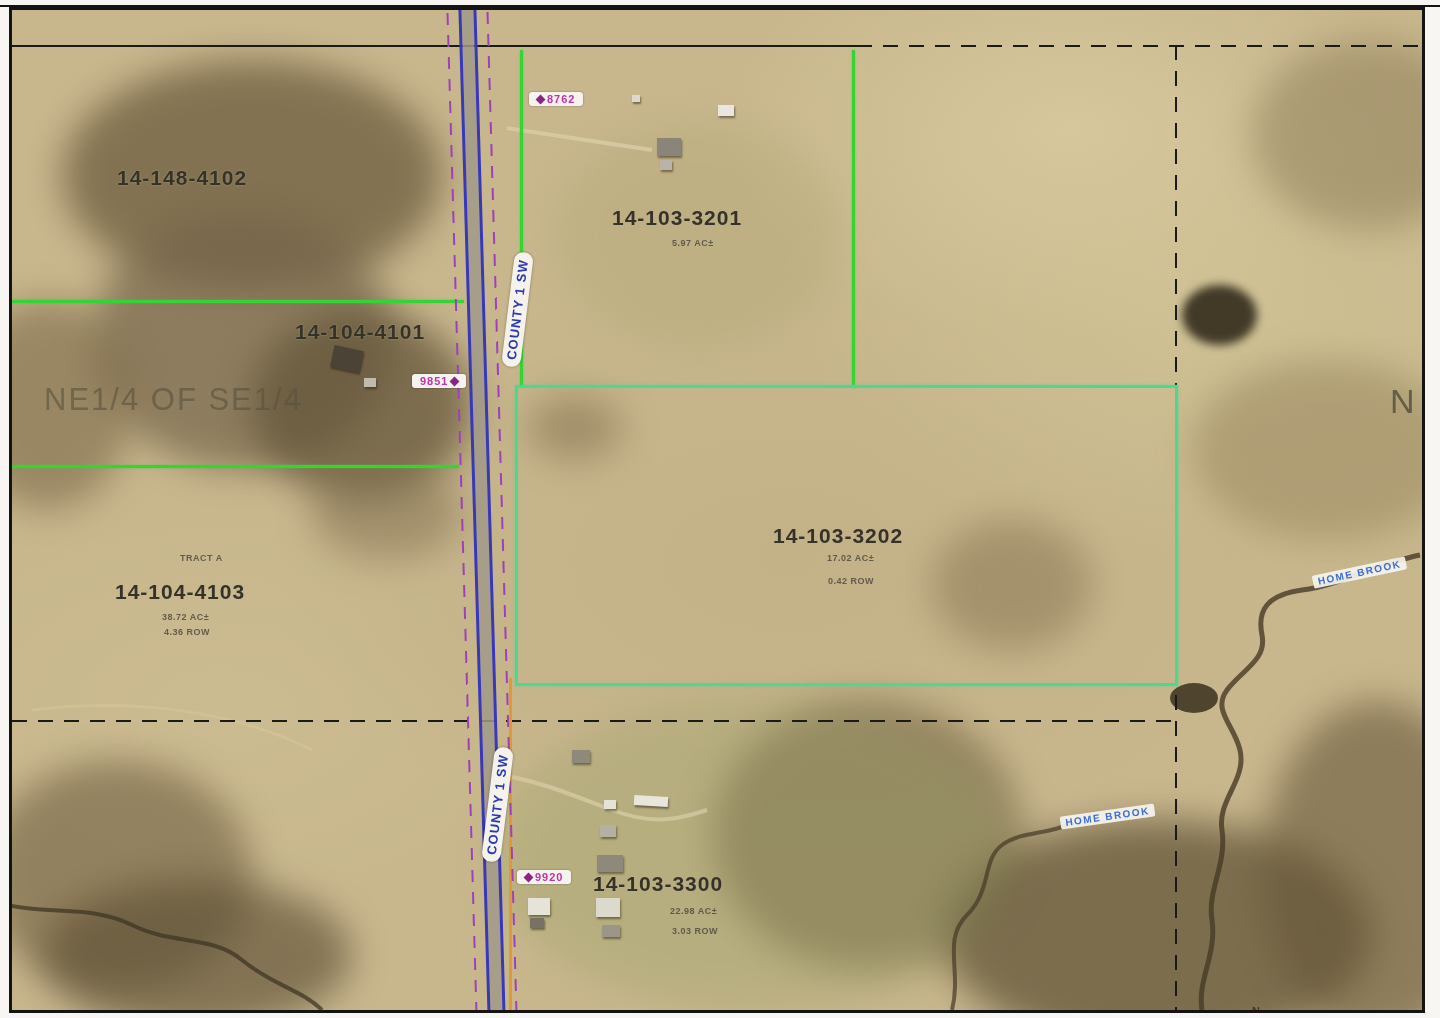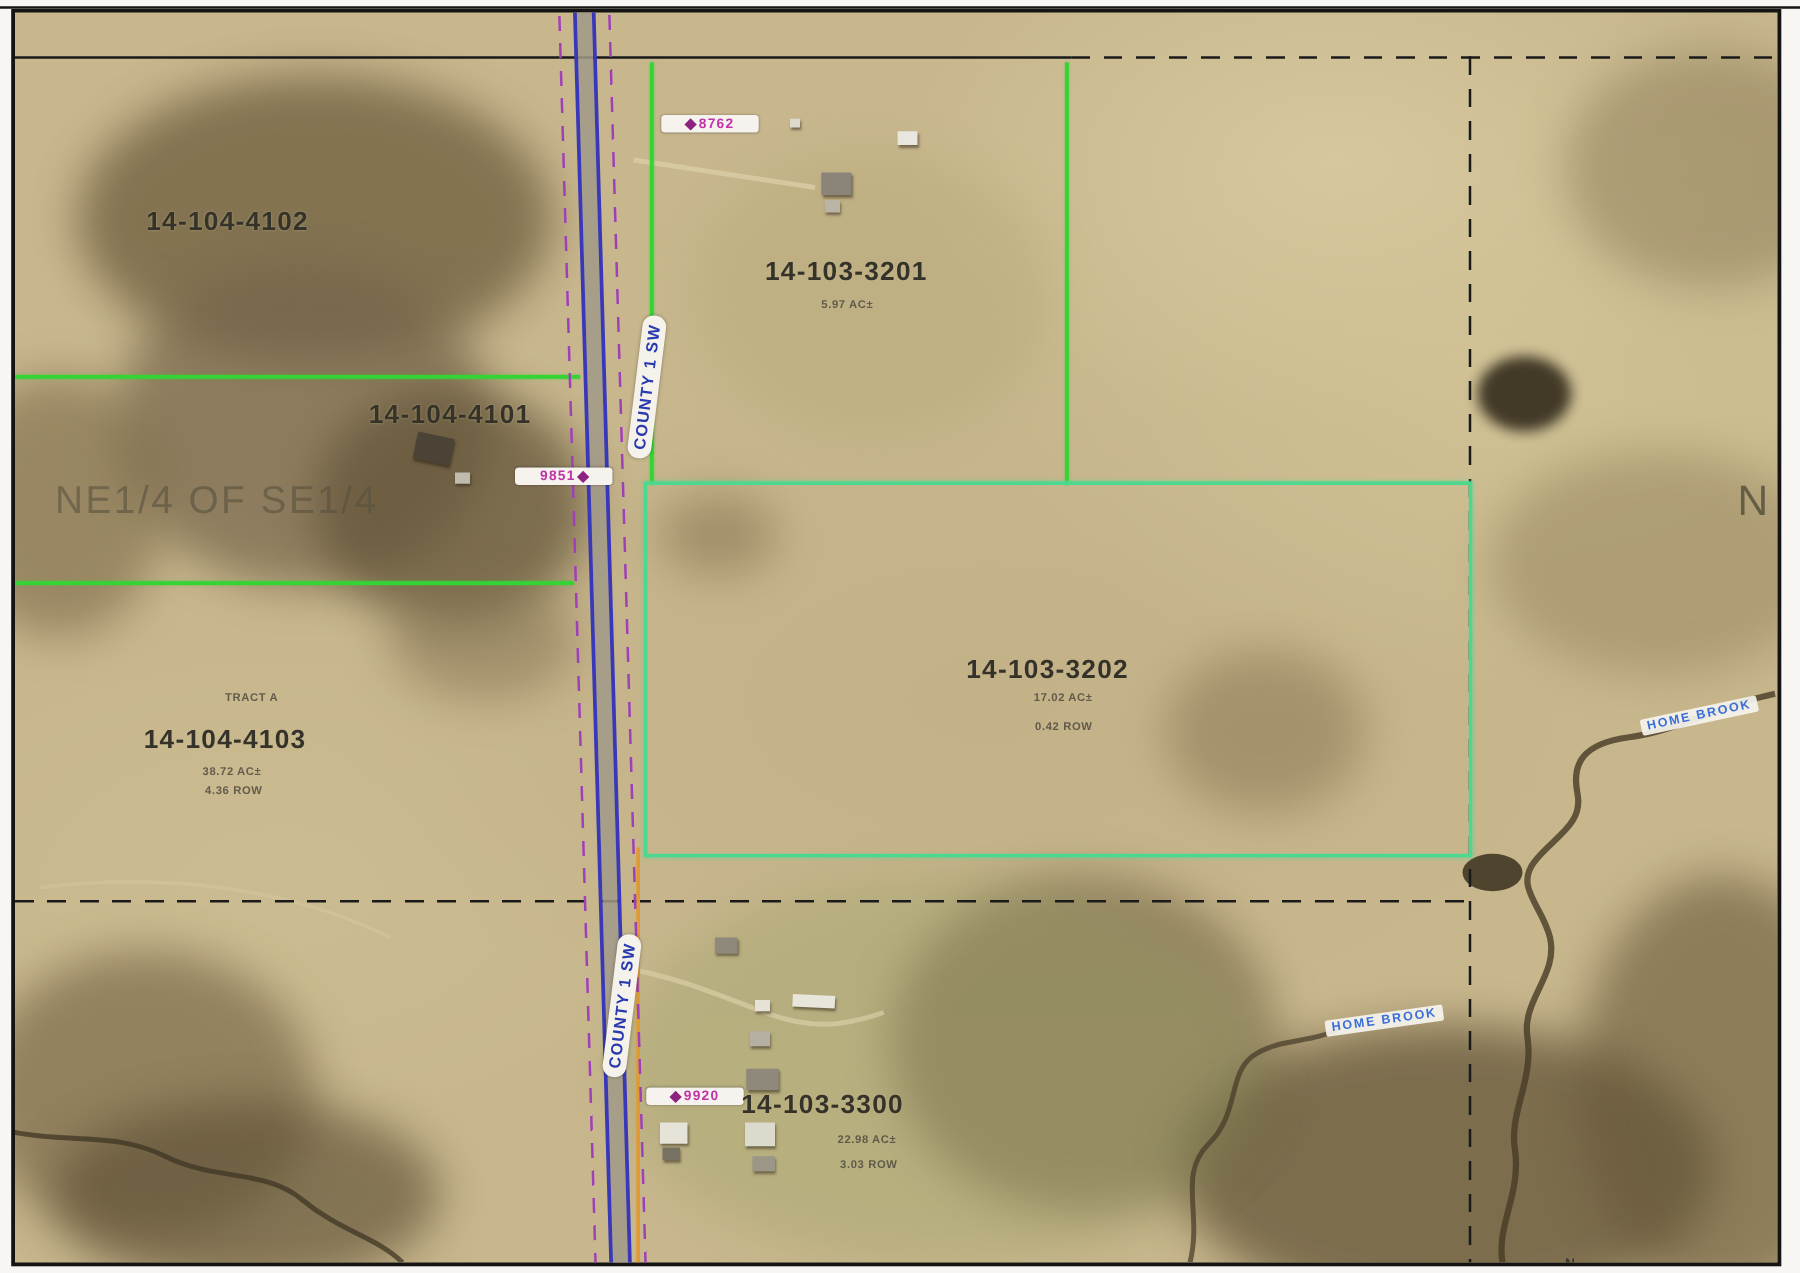--- a/index.html
+++ b/index.html
@@ -36,21 +36,21 @@
   .quarter-label{
     position:absolute;color:#57523f;font-size:31px;letter-spacing:2px;
     white-space:nowrap;opacity:.85;
   }
   .road-label{
     position:absolute;background:#f4f2ea;border-radius:9px;padding:2px 7px;
     color:#2a3ab0;font-weight:bold;font-size:13px;letter-spacing:1px;
     white-space:nowrap;transform:rotate(-83deg);box-shadow:0 0 3px rgba(0,0,0,.35);
   }
   .addr-label{
-    position:absolute;background:#f6f3ee;border-radius:3px;padding:1px 20px;
+    position:absolute;background:#f6f3ee;border-radius:3px;padding:1px 8px;
     color:#c032a8;font-weight:bold;font-size:11px;letter-spacing:1px;
     white-space:nowrap;display:flex;align-items:center;gap:3px;
     box-shadow:0 0 2px rgba(0,0,0,.4);
   }
   .addr-dot{width:7px;height:7px;background:#8e2280;transform:rotate(45deg);}
   .stream-label{
     position:absolute;background:rgba(246,244,238,.92);padding:1px 5px;border-radius:2px;
     color:#3a6fd8;font-weight:bold;font-size:10px;letter-spacing:1.5px;white-space:nowrap;
   }
   .building{position:absolute;box-shadow:1px 2px 2px rgba(40,30,15,.5);}
@@ -150,24 +150,24 @@
   </div>
   <div class="addr-label" style="left:400px;top:364px;">
     <span>9851</span>
     <span class="addr-dot"></span>
   </div>
   <div class="addr-label" style="left:505px;top:860px;">
     <span class="addr-dot"></span>
     <span>9920</span>
   </div>
 
-  <div class="parcel-label" style="left:105px;top:156px;">14-104-4102</div>
+  <div class="parcel-label" style="left:105px;top:156px;">14-148-4102</div>
 
   <div class="parcel-label" style="left:600px;top:196px;">14-103-3201</div>
-  <div class="tiny-label" style="left:617px;top:228px;padding-left:28px;">5.97 AC±</div>
+  <div class="tiny-label" style="left:632px;top:228px;padding-left:28px;">5.97 AC±</div>
 
   <div class="parcel-label" style="left:283px;top:310px;">14-104-4101</div>
 
   <div class="parcel-label" style="left:761px;top:514px;">14-103-3202</div>
   <div class="tiny-label" style="left:815px;top:543px;">17.02 AC±</div>
   <div class="tiny-label" style="left:816px;top:566px;">0.42 ROW</div>
 
   <div class="tiny-label" style="left:168px;top:543px;">TRACT A</div>
   <div class="parcel-label" style="left:103px;top:570px;">14-104-4103</div>
   <div class="tiny-label" style="left:150px;top:602px;text-align:right;">38.72 AC±</div>

